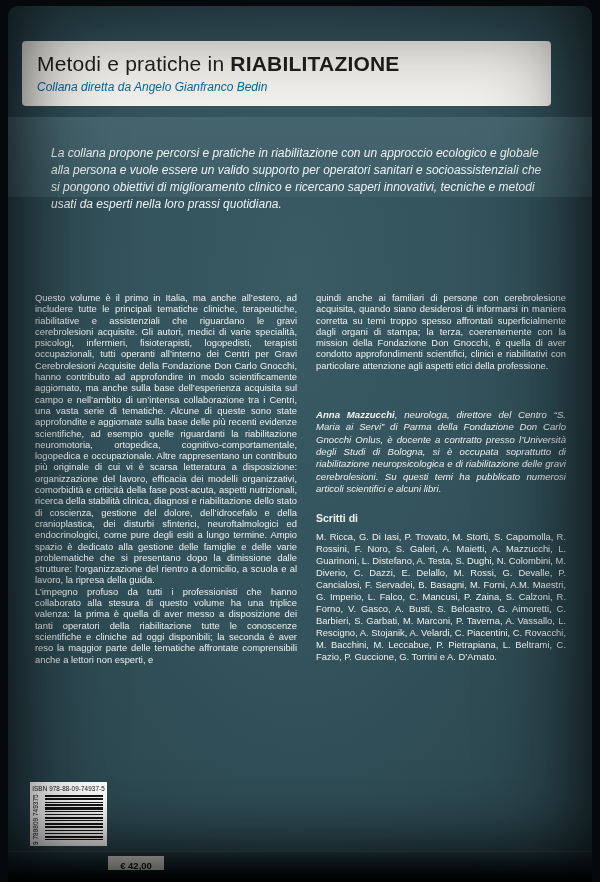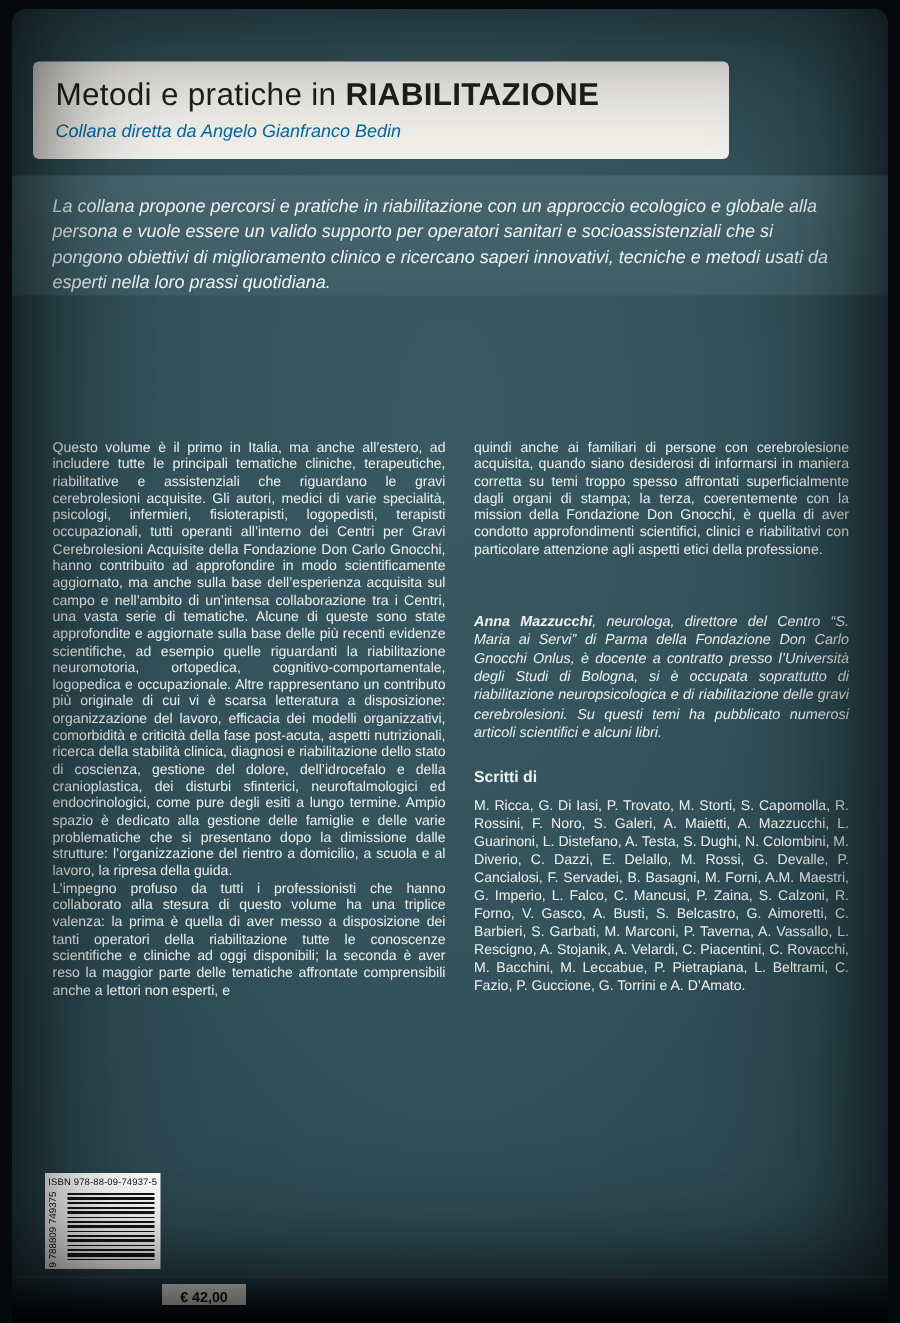--- a/index.html
+++ b/index.html
@@ -18,35 +18,35 @@
     border-radius:10px 10px 0 0;
   }
   .vignette{
     position:absolute;left:8px;right:8px;top:6px;bottom:0;
     border-radius:10px 10px 0 0;
     box-shadow:inset 0 0 90px 14px rgba(0,0,0,0.55), inset 0 -40px 60px -10px rgba(0,0,0,0.65);
     pointer-events:none;
   }
   
   .header-panel{
-    position:absolute;left:22px;top:41px;width:464px;height:65px;
+    position:absolute;left:22px;top:41px;width:529px;height:65px;
     background:#f3f2ed;border-radius:4px;
     box-sizing:border-box;padding:11px 0 0 15px;
   }
   .title{font-size:21px;color:#1f1f1f;letter-spacing:0.2px;line-height:24px;white-space:nowrap;}
   .title .bold{font-weight:700;}
   .subtitle{font-style:italic;font-size:12px;color:#0369a1;margin-top:4px;}
   
   .band{
     position:absolute;left:8px;right:8px;top:117px;height:80px;
     background:linear-gradient(#46656e, #3e5d66);
     box-sizing:border-box;padding:12px 27px 0 27px;
   }
   .blurb{
-    margin:0;font-style:italic;font-size:12px;line-height:17px;
+    margin:16px;font-style:italic;font-size:12px;line-height:17px;
     color:#eef3f3;text-align:left;
   }
   
   .col{
     position:absolute;top:292px;
     color:#edf1f0;font-size:9.4px;line-height:11.3px;
     text-align:justify;
   }
   .col-left{left:35px;width:262px;}
   .col-right{left:316px;width:250px;}

